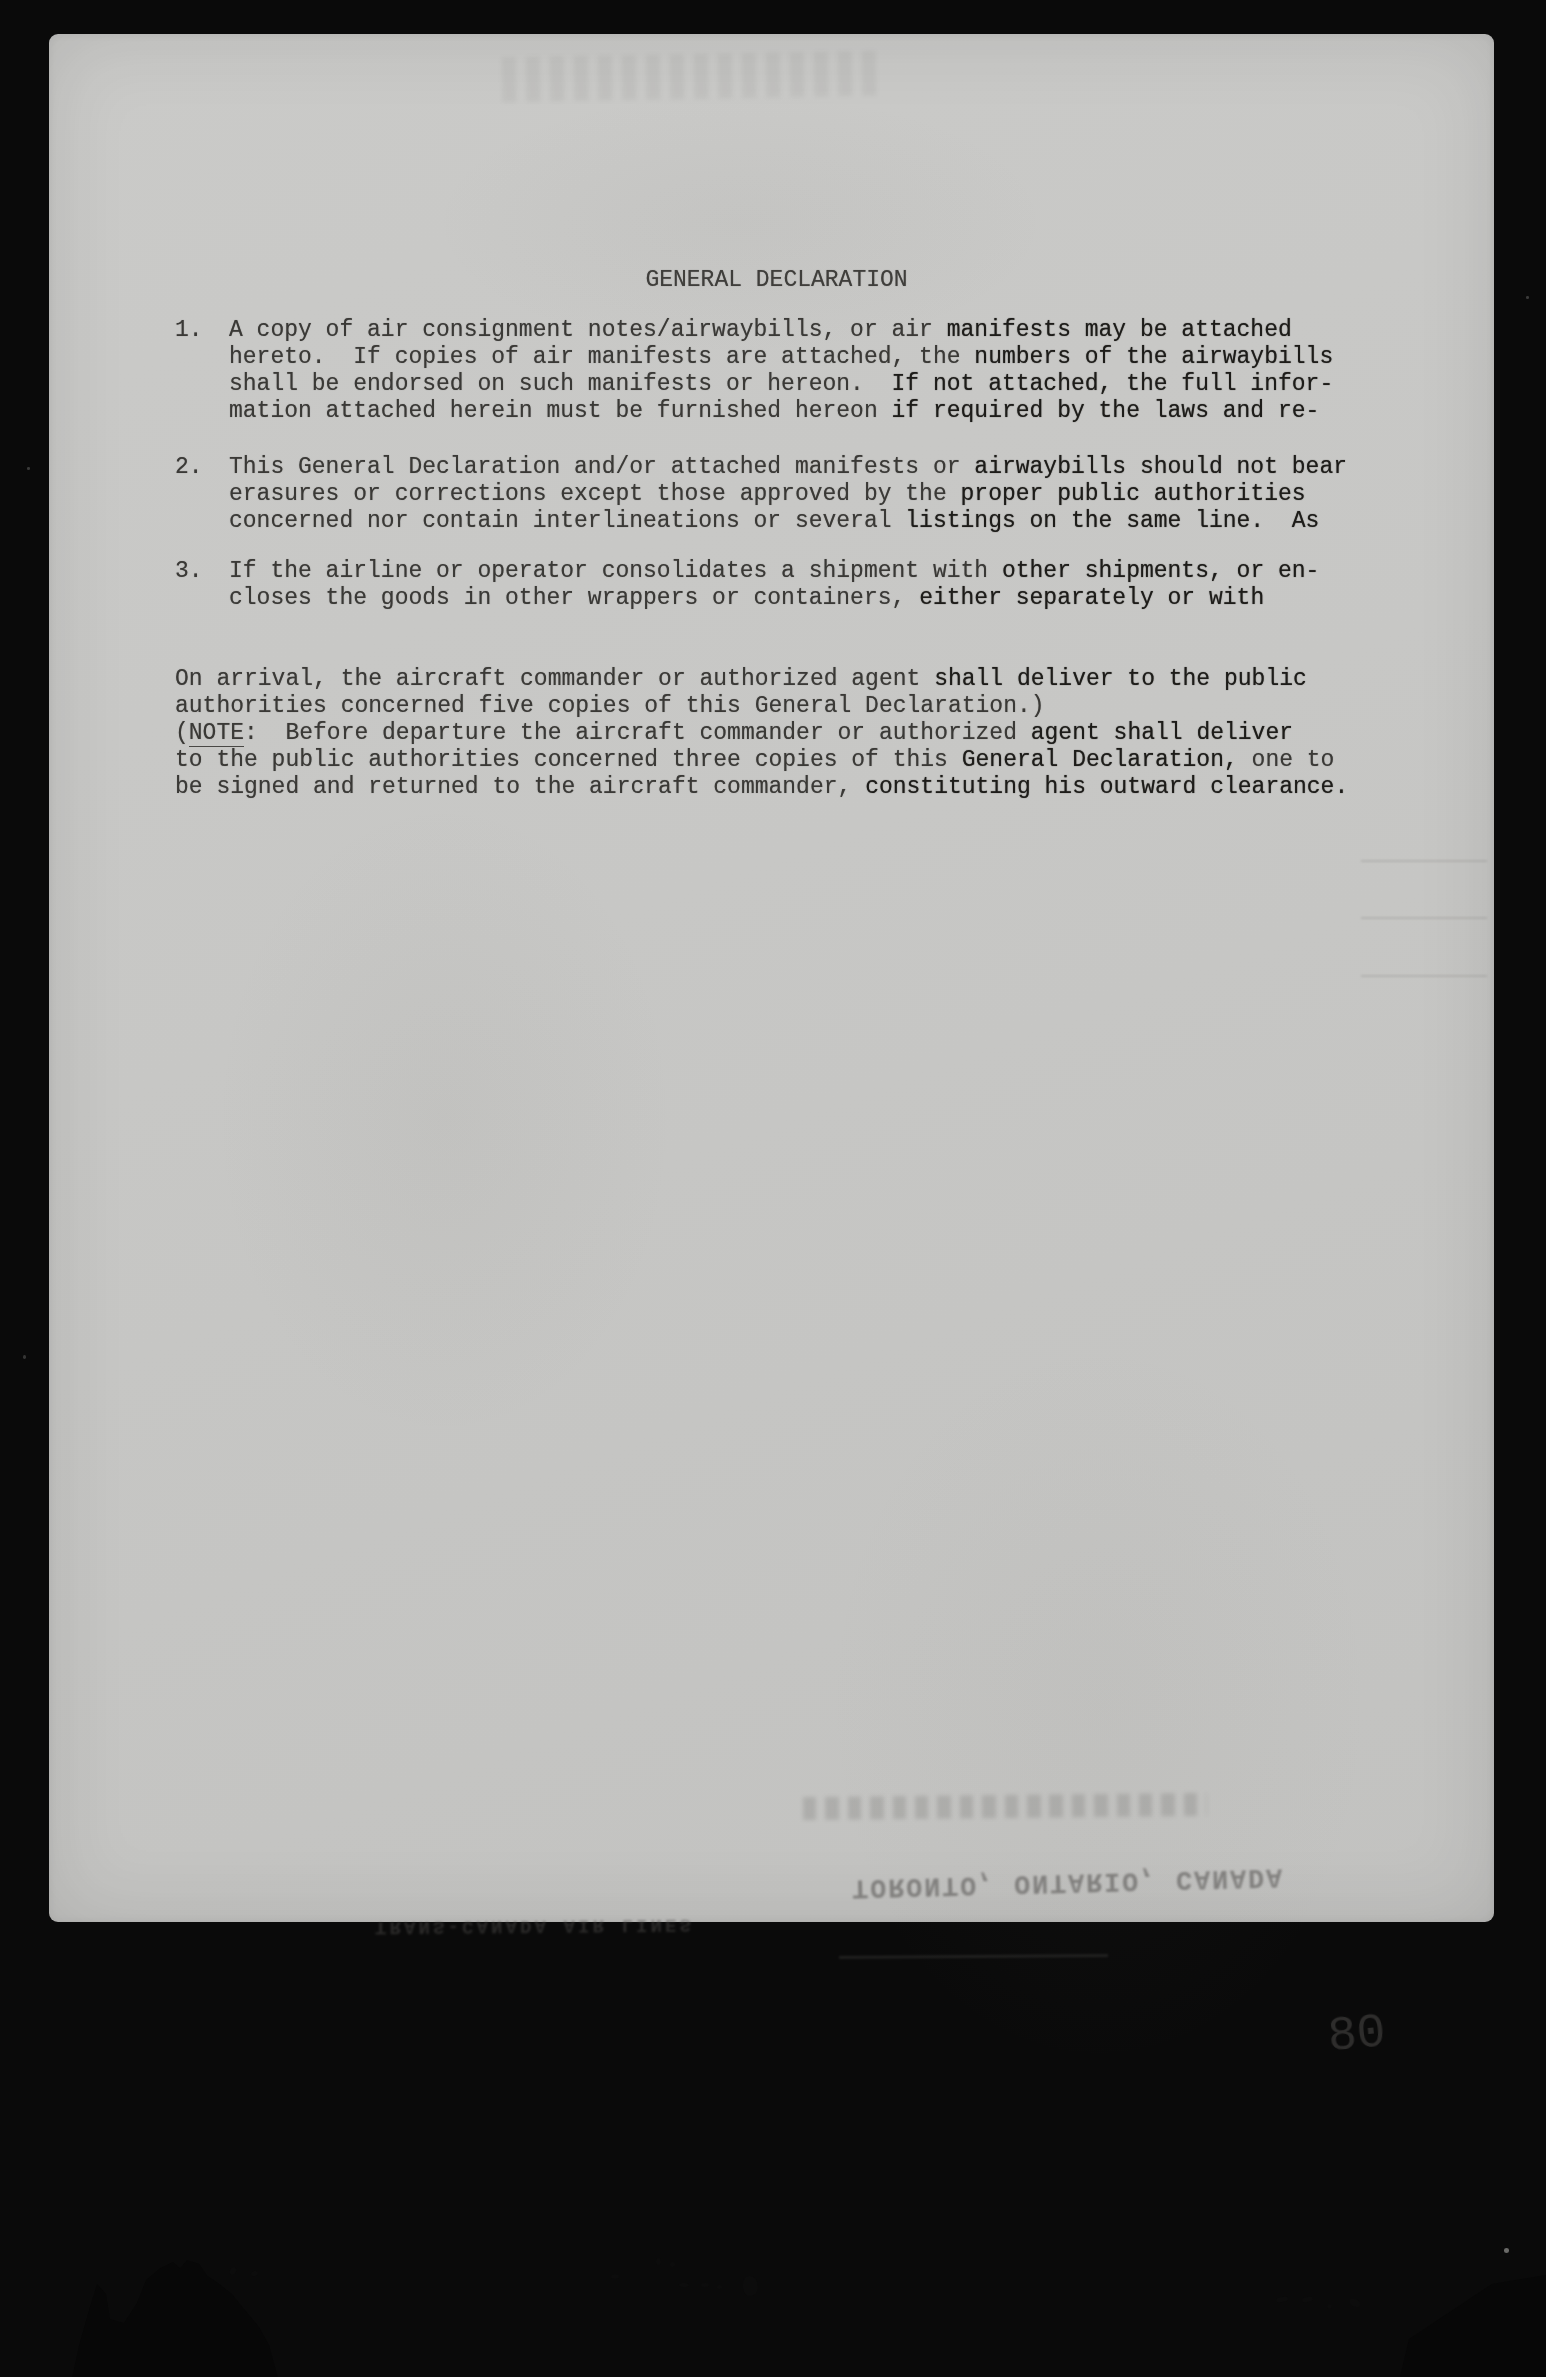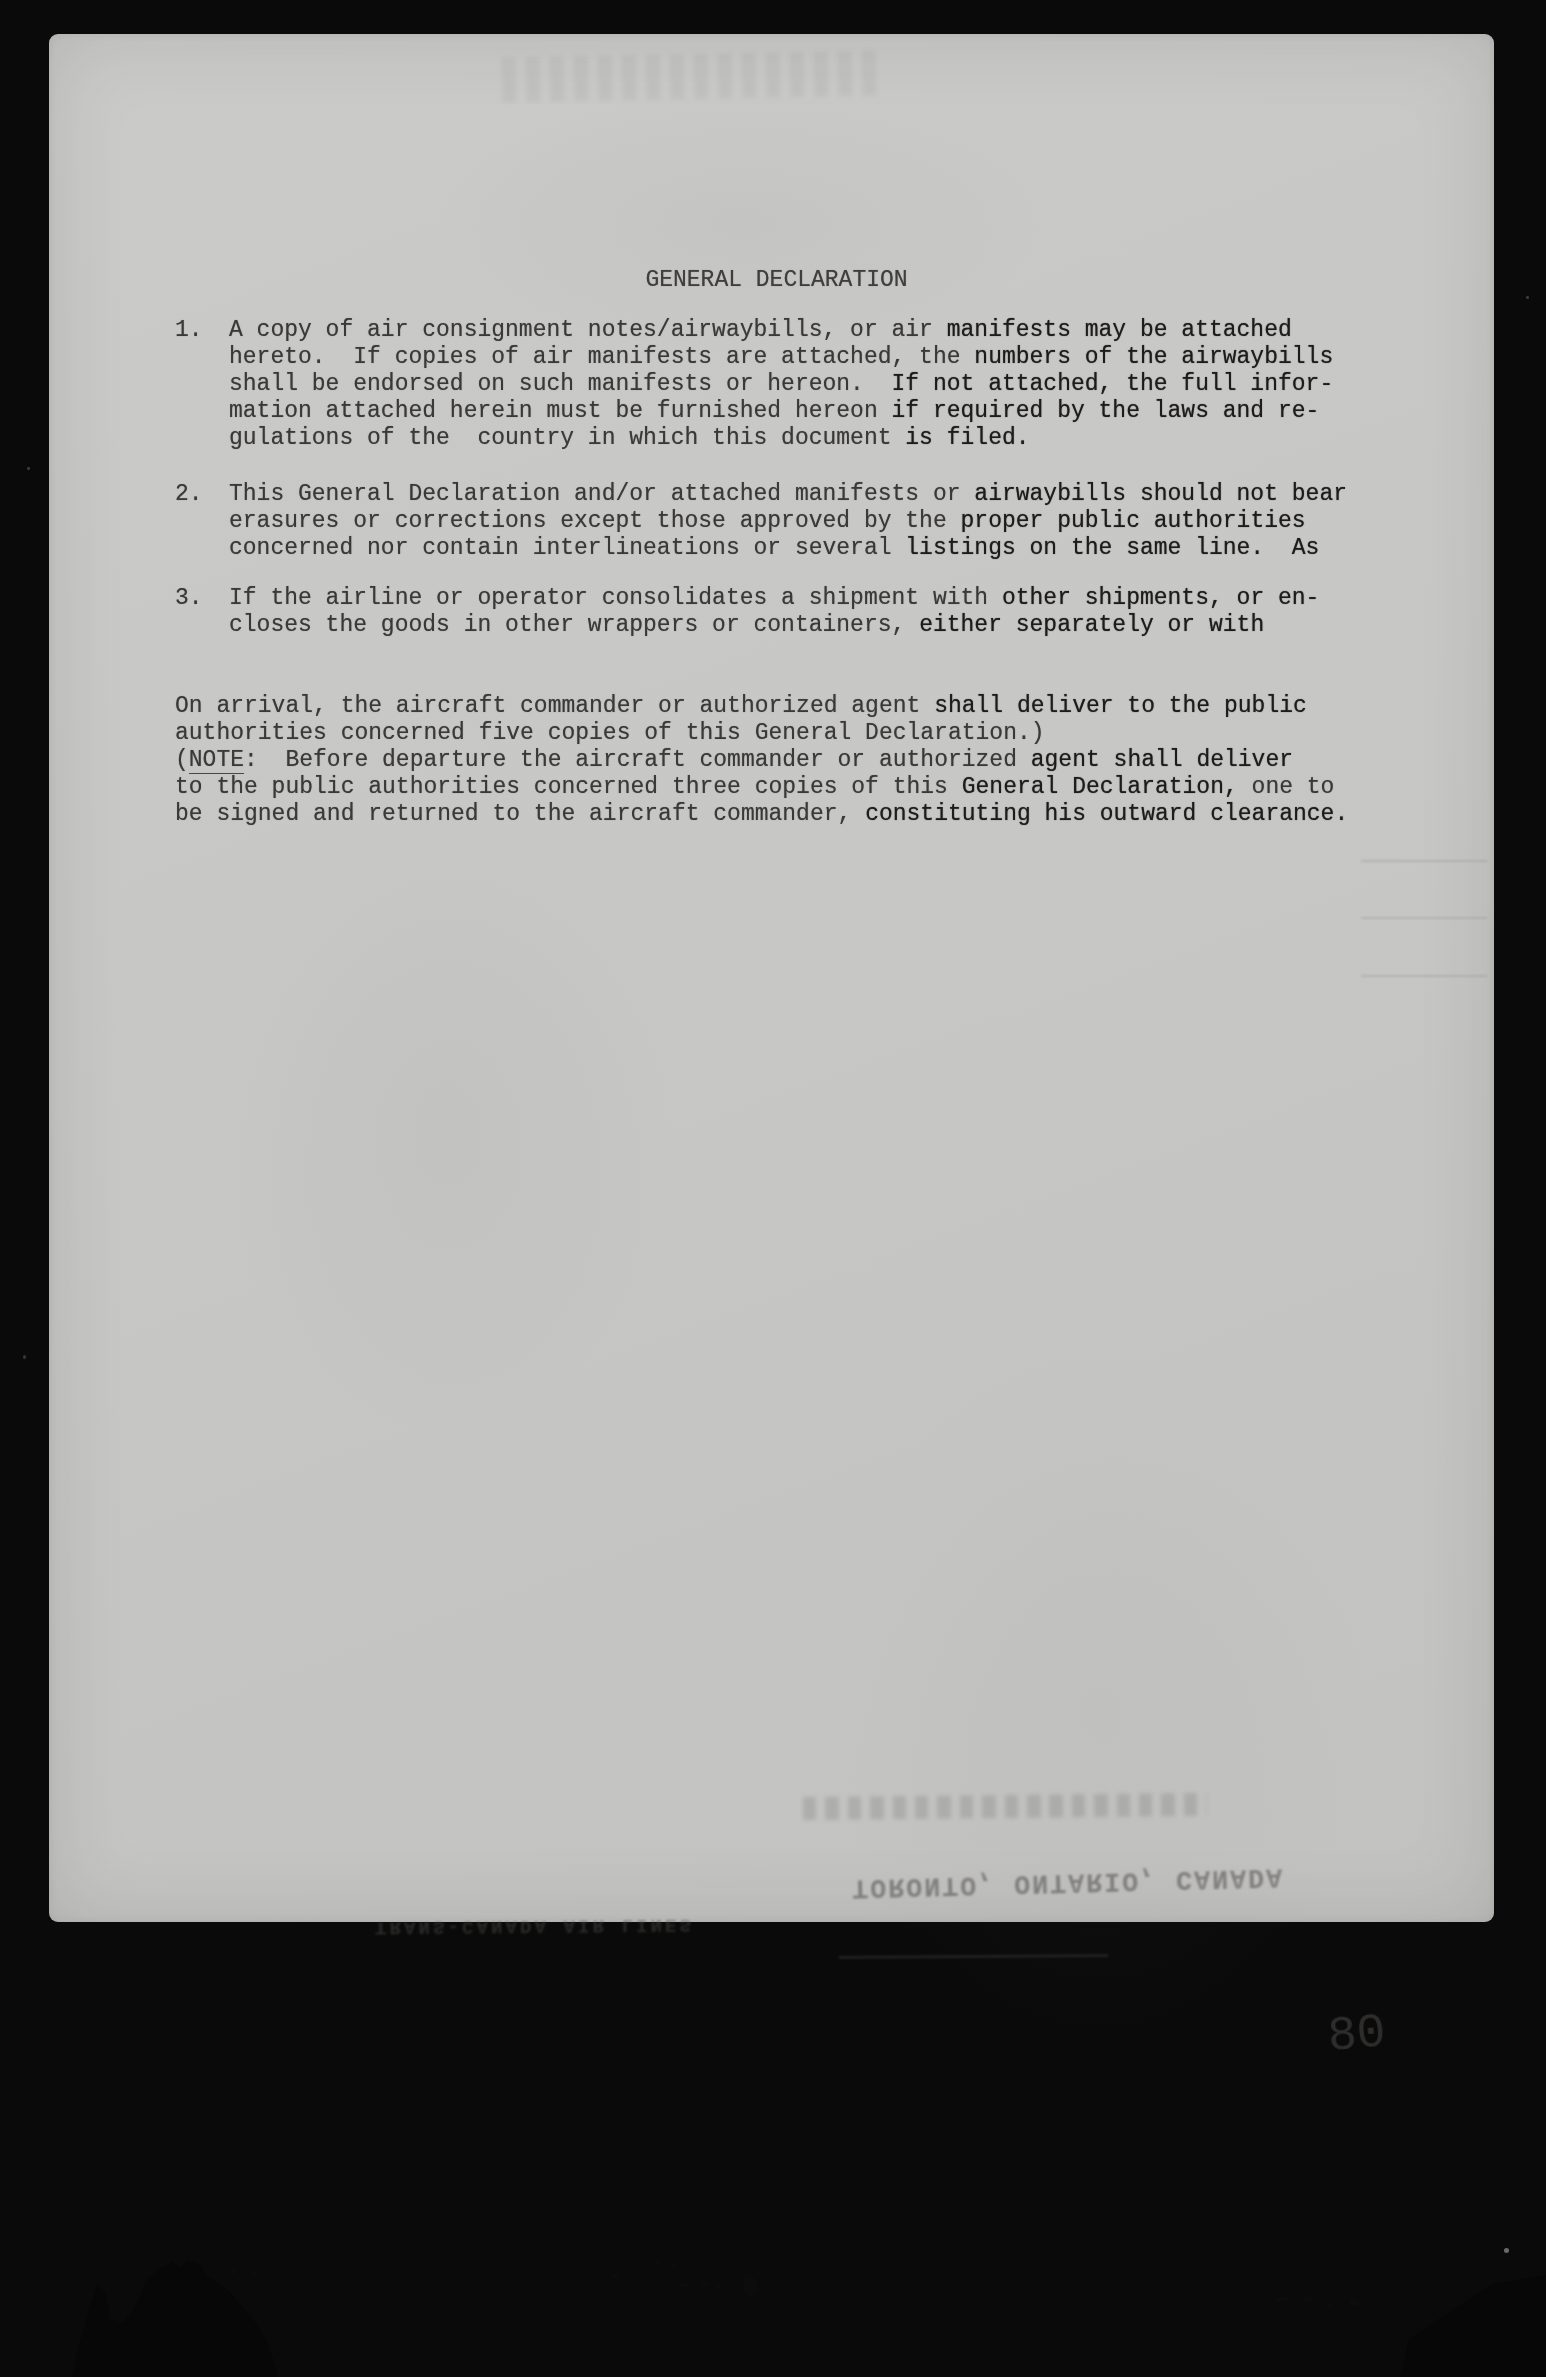--- a/index.html
+++ b/index.html
@@ -101,21 +101,20 @@
 
     <div class="doc">
       <div class="title">GENERAL DECLARATION</div>
       <div id="paragraphs">
           <div class="para para1">
             <span class="num">1.</span>
             <div class="line"><span class="">A copy of air consignment notes/airwaybills, or air </span><span class="b ">manifests may be attached</span></div>
             <div class="line"><span class="">hereto.  If copies of air manifests are attached, the </span><span class="b ">numbers of the airwaybills</span></div>
             <div class="line"><span class="">shall be endorsed on such manifests or hereon.  </span><span class="b ">If not attached, the full infor-</span></div>
             <div class="line"><span class="">mation attached herein must be furnished hereon </span><span class="b ">if required by the laws and re-</span></div>
-            <div class="line"><span class="">gulations of the  country in which this document </span><span class="b ">is filed.</span></div>
           </div>
           <div class="para para2">
             <span class="num">2.</span>
             <div class="line"><span class="">This General Declaration and/or attached manifests or </span><span class="b ">airwaybills should not bear</span></div>
             <div class="line"><span class="">erasures or corrections except those approved by the </span><span class="b ">proper public authorities</span></div>
             <div class="line"><span class="">concerned nor contain interlineations or several </span><span class="b ">listings on the same line.  As</span></div>
           </div>
           <div class="para para3">
             <span class="num">3.</span>
             <div class="line"><span class="">If the airline or operator consolidates a shipment with </span><span class="b ">other shipments, or en-</span></div>

